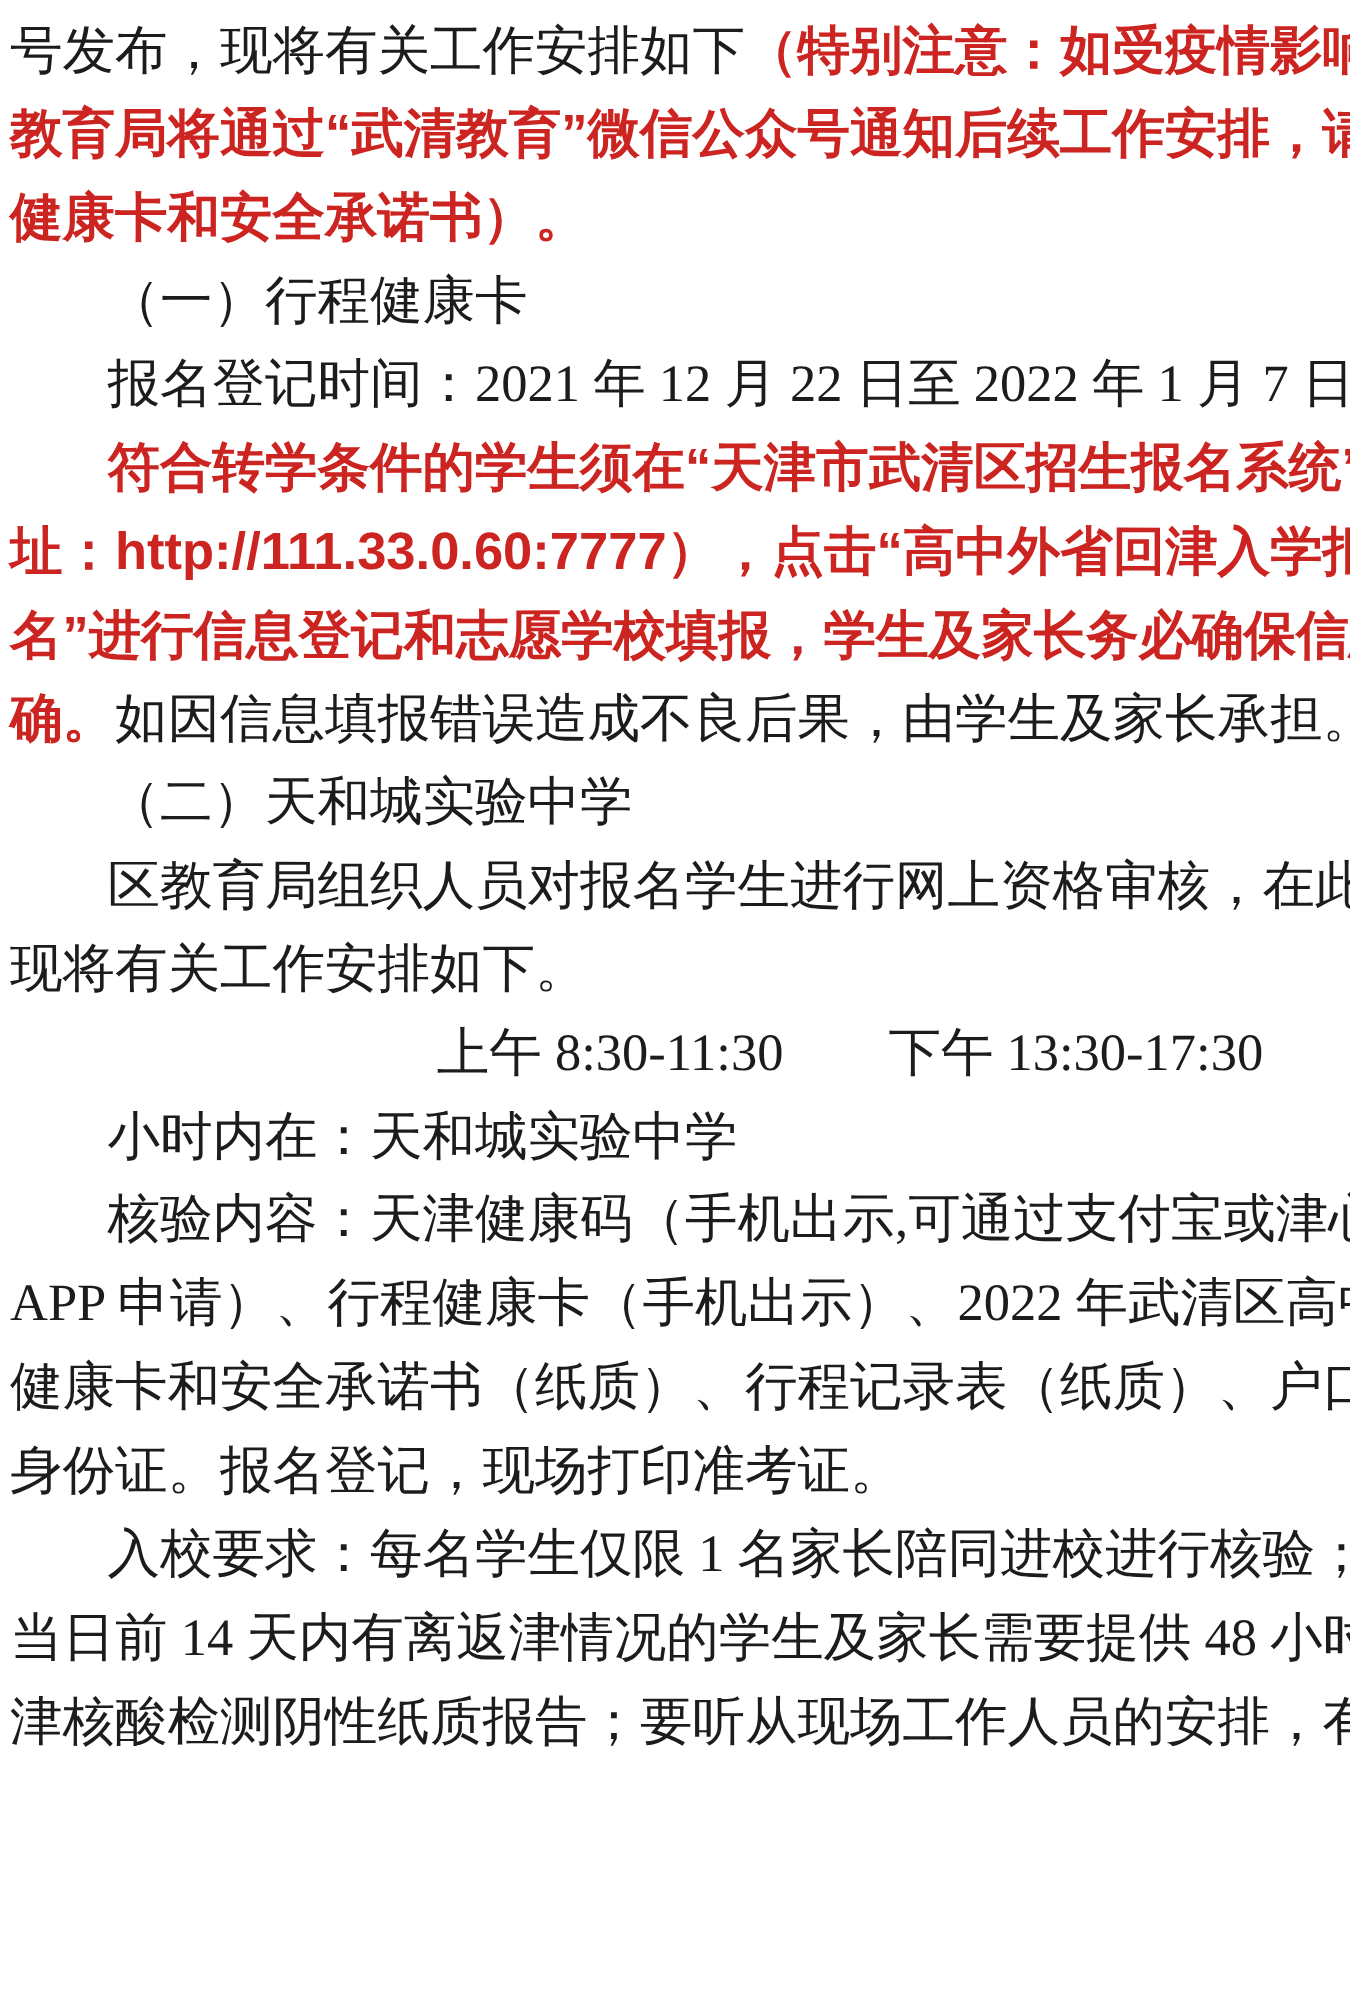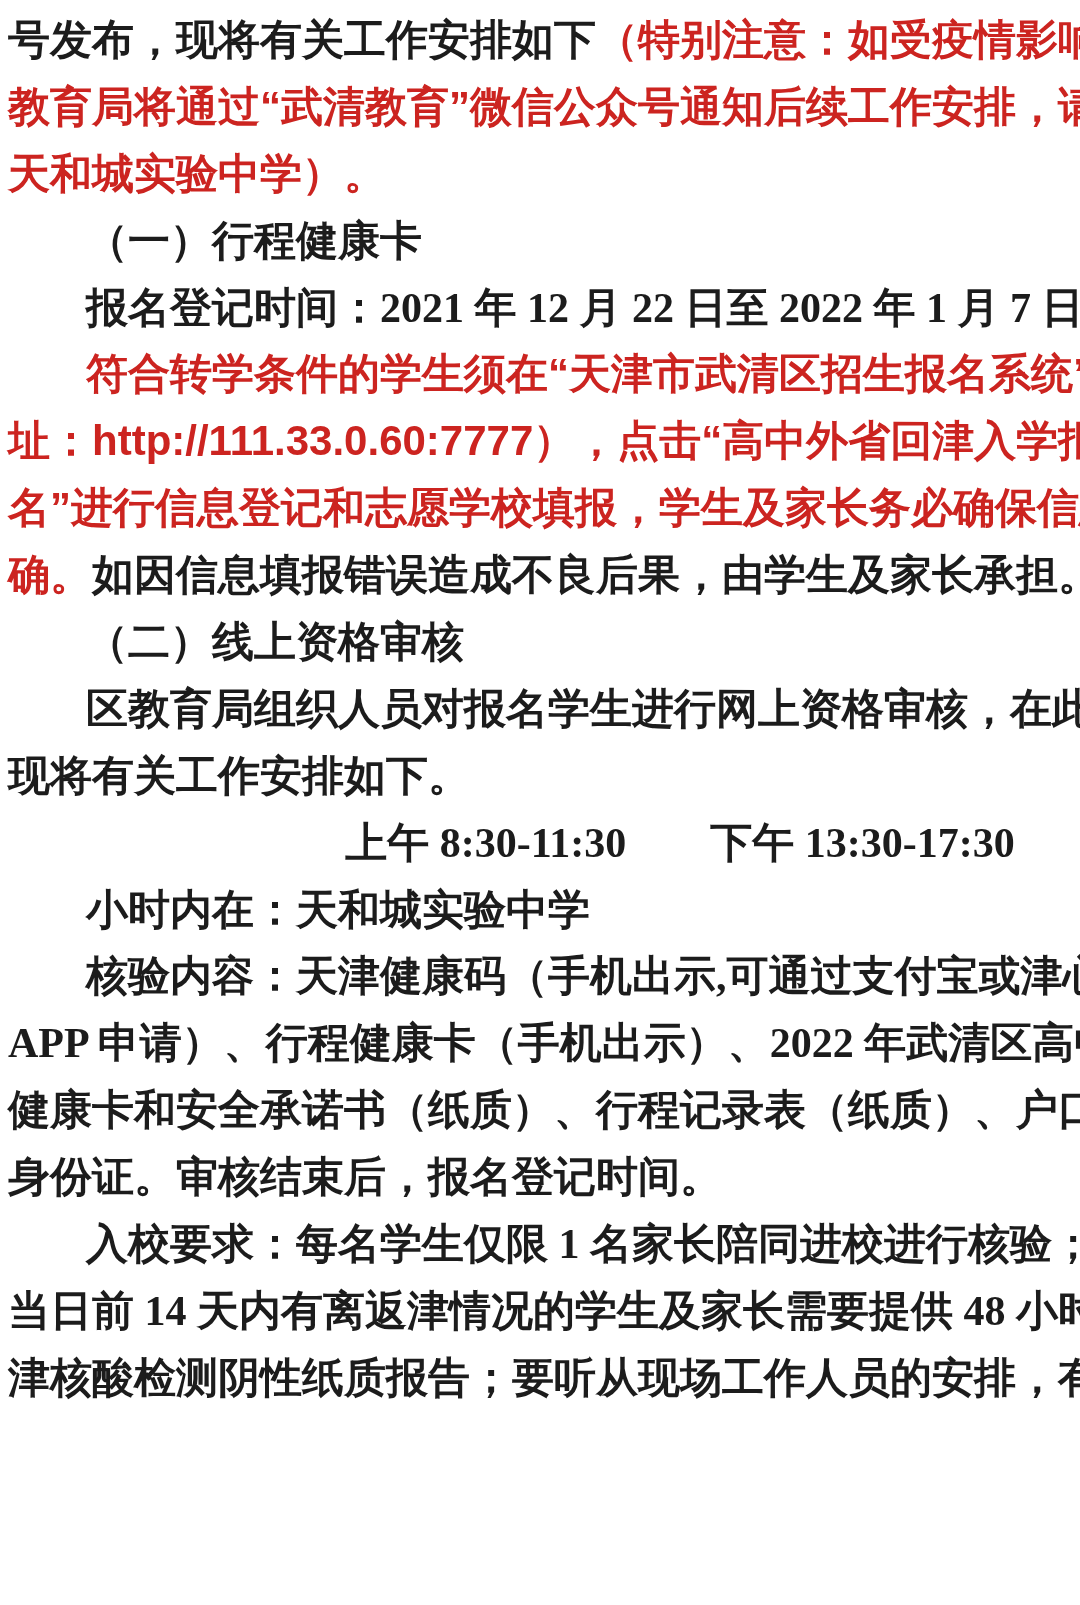--- a/index.html
+++ b/index.html
@@ -31,48 +31,48 @@
   .ind-time  { padding-left: 282px; text-align: center; }
   
   .j {
     text-align: justify;
     text-align-last: justify;
     text-justify: inter-character;
   }
   .run-black {
     color: var(--ink);
     font-family: "Liberation Serif", "DejaVu Serif", serif;
-    font-weight: 700;
+    font-weight: 400;
   }
   .run-red {
     color: var(--red);
     font-family: "Liberation Sans", "DejaVu Sans", sans-serif;
     font-weight: 700;
   }
 </style>
 </head>
 <body>
 
 <div class="doc">
   <div>
       <div class="line ind-flush j"><span class="run run-black">号发布，现将有关工作安排如下</span><span class="run run-red">（特别注意：如受疫情影响，区</span></div>
       <div class="line ind-flush j"><span class="run run-red">教育局将通过“武清教育”微信公众号通知后续工作安排，请学</span></div>
-      <div class="line ind-flush"><span class="run run-red">天和城实验中学）。</span></div>
+      <div class="line ind-flush"><span class="run run-red">健康卡和安全承诺书）。</span></div>
       <div class="line ind-para"><span class="run run-black">（一）行程健康卡</span></div>
       <div class="line ind-para"><span class="run run-black">报名登记时间：2021 年 12 月 22 日至 2022 年 1 月 7 日</span></div>
       <div class="line ind-para j"><span class="run run-red">符合转学条件的学生须在“天津市武清区招生报名系统”（网</span></div>
       <div class="line ind-flush j"><span class="run run-red">址：http://111.33.0.60:7777），点击“高中外省回津入学报</span></div>
       <div class="line ind-flush j"><span class="run run-red">名”进行信息登记和志愿学校填报，学生及家长务必确保信息准</span></div>
       <div class="line ind-flush"><span class="run run-red">确。</span><span class="run run-black">如因信息填报错误造成不良后果，由学生及家长承担。</span></div>
-      <div class="line ind-para"><span class="run run-black">（二）线上资格审核</span></div>
+      <div class="line ind-para"><span class="run run-black">（二）天和城实验中学</span></div>
       <div class="line ind-para j"><span class="run run-black">区教育局组织人员对报名学生进行网上资格审核，在此期间</span></div>
       <div class="line ind-flush"><span class="run run-black">现将有关工作安排如下。</span></div>
       <div class="line ind-time"><span class="run run-black">上午 8:30-11:30　　下午 13:30-17:30</span></div>
       <div class="line ind-para"><span class="run run-black">小时内在：天和城实验中学</span></div>
       <div class="line ind-para j"><span class="run run-black">核验内容：天津健康码（手机出示,可通过支付宝或津心办</span></div>
       <div class="line ind-flush j"><span class="run run-black">APP 申请）、行程健康卡（手机出示）、2022 年武清区高中转学</span></div>
       <div class="line ind-flush j"><span class="run run-black">健康卡和安全承诺书（纸质）、行程记录表（纸质）、户口本、</span></div>
-      <div class="line ind-flush"><span class="run run-black">身份证。审核结束后，报名登记时间。</span></div>
+      <div class="line ind-flush"><span class="run run-black">身份证。报名登记，现场打印准考证。</span></div>
       <div class="line ind-para j"><span class="run run-black">入校要求：每名学生仅限 1 名家长陪同进校进行核验；核验</span></div>
       <div class="line ind-flush j"><span class="run run-black">当日前 14 天内有离返津情况的学生及家长需要提供 48 小时内在</span></div>
       <div class="line ind-flush j"><span class="run run-black">津核酸检测阴性纸质报告；要听从现场工作人员的安排，有序入</span></div>
     </div>
 </div>
 
 </body></html>

